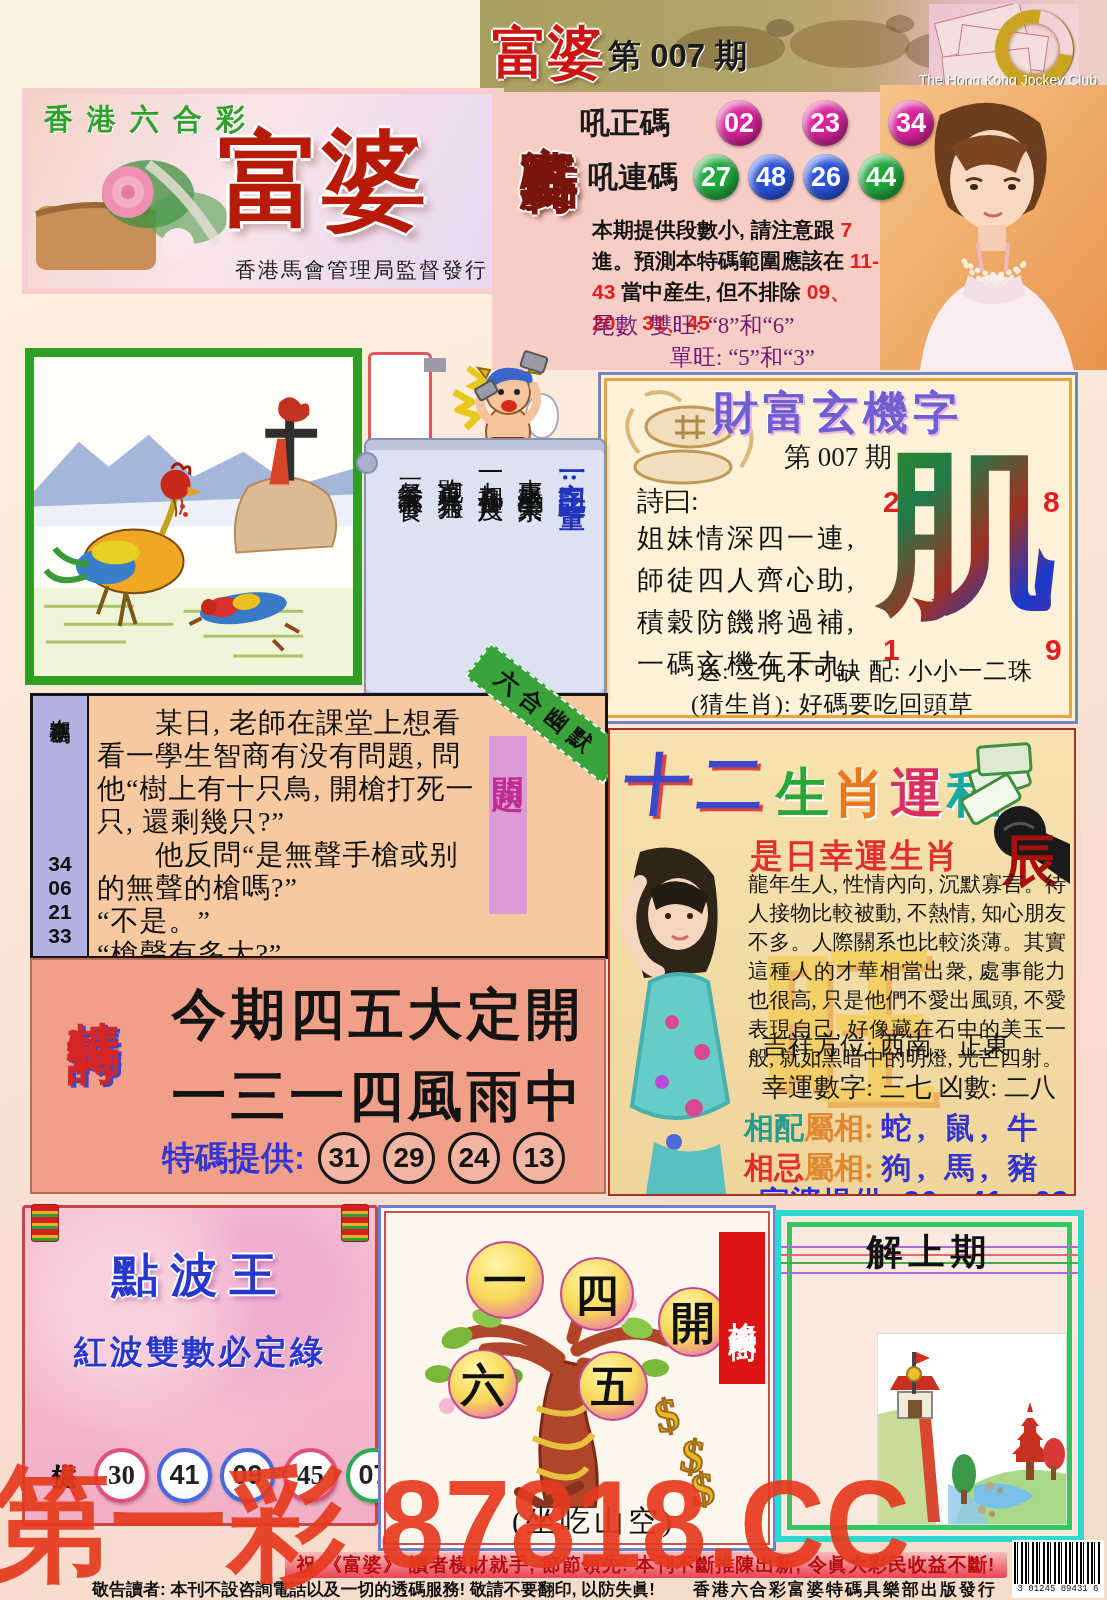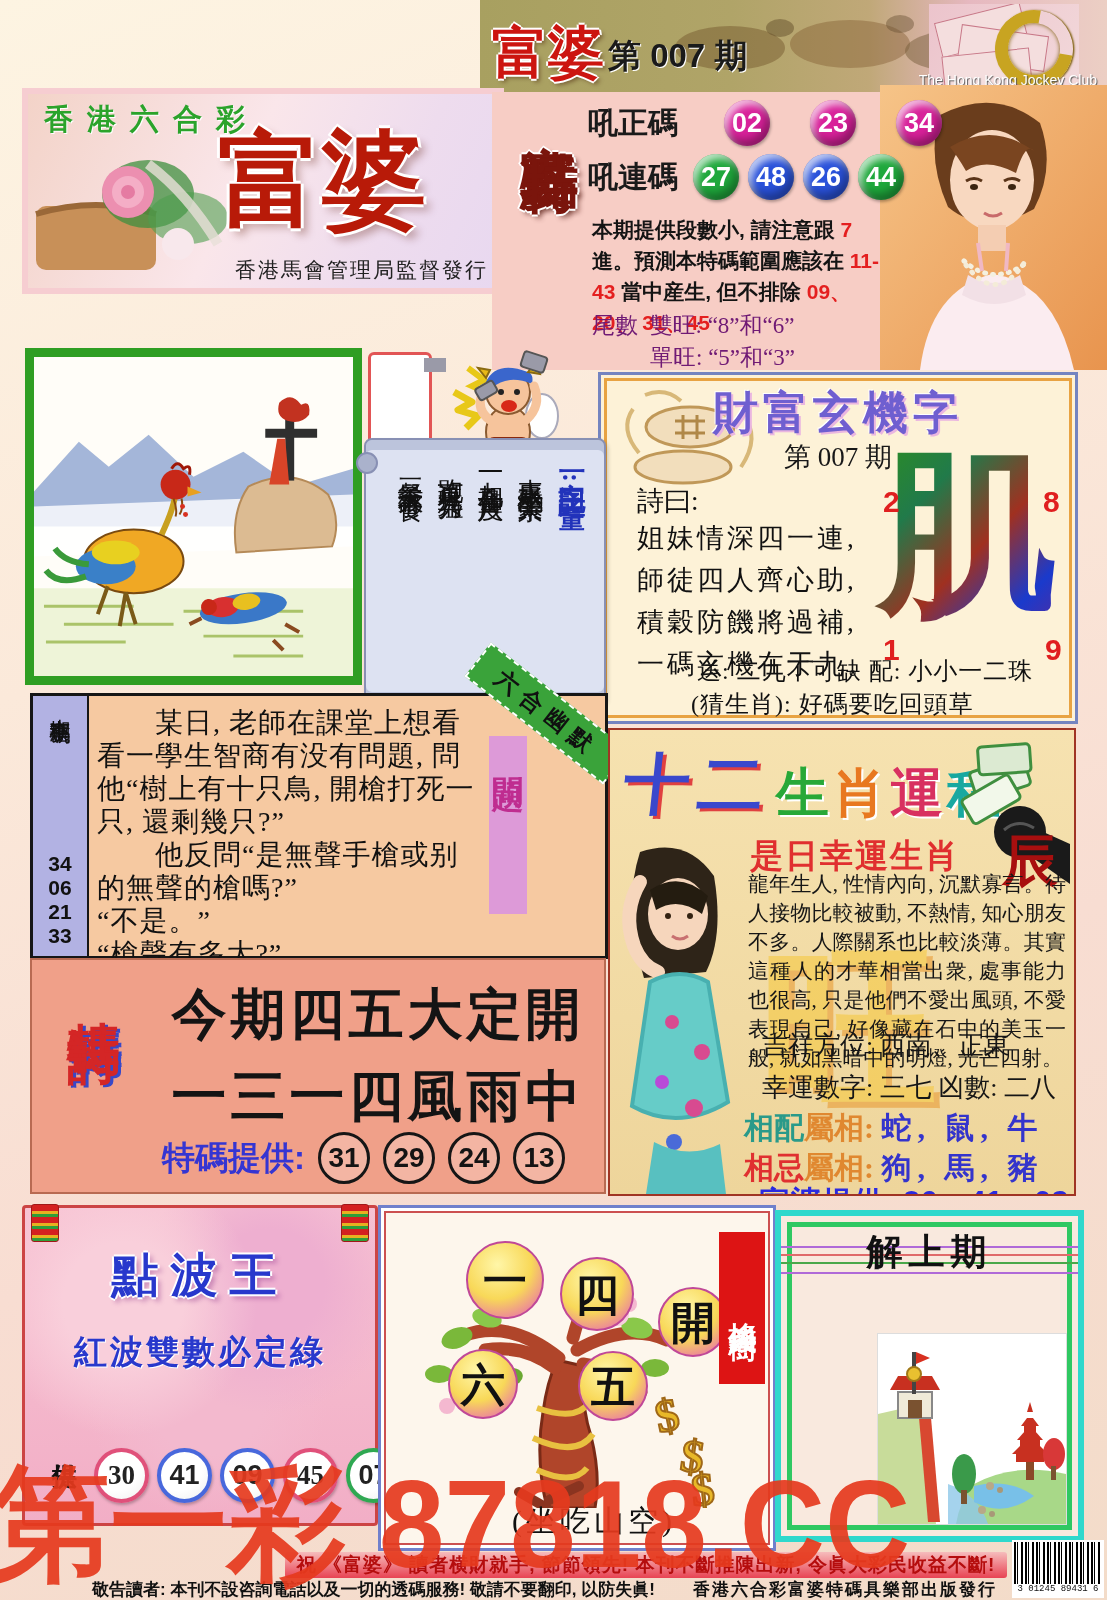--- a/index.html
+++ b/index.html
@@ -31,30 +31,30 @@
   .banner-title{left:190px;top:18px;font-size:104px;font-weight:bold;color:#b81a08;
     text-shadow:3px 0 0 #fff,-3px 0 0 #fff,0 3px 0 #fff,0 -3px 0 #fff,6px 6px 8px rgba(90,20,0,.35);}
   .banner-pub{right:10px;bottom:4px;font-size:21px;color:#222;letter-spacing:2px;}
 
   
   #diante{left:492px;top:92px;width:615px;height:278px;background:#f7cdc5;}
   .dt-title{left:18px;top:6px;height:268px;font-size:58px;font-weight:bold;color:#7a150c;letter-spacing:4px;
     font-family:"Liberation Serif",serif;
     text-shadow:2px 0 0 #fff,-2px 0 0 #fff,0 2px 0 #fff,0 -2px 0 #fff,4px 4px 5px rgba(70,10,0,.45);}
   .dt-row{display:flex;align-items:center;gap:9px;}
-  .dt-row1{left:96px;top:8px;gap:40px;}
+  .dt-row1{left:88px;top:8px;gap:40px;}
   .dt-row2{left:96px;top:62px;}
   .dt-label{font-size:30px;color:#1a1a1a;font-family:"Liberation Serif",serif;font-weight:bold;margin-right:6px;}
   .ball{width:46px;height:46px;border-radius:50%;display:flex;align-items:center;justify-content:center;
     color:#fff;font-size:27px;font-weight:bold;box-shadow:inset -4px -6px 8px rgba(0,0,0,.35),inset 4px 5px 7px rgba(255,255,255,.7),1px 2px 3px rgba(0,0,0,.3);}
   .bm{background:#d8219a;} .bg{background:#1fa83c;} .bb{background:#2a52da;}
   .dt-para{left:100px;top:122px;width:300px;font-size:21px;font-weight:bold;color:#141414;line-height:31px;}
   .red{color:#e41f1f;}
   .dt-tails{left:100px;top:218px;font-size:23px;color:#701a75;font-family:"Liberation Serif",serif;line-height:32px;}
-  .dt-tail2{margin-left:58px;}
+  .dt-tail2{margin-left:78px;}
   .photo1{right:0;top:-7px;width:227px;height:285px;}
 
   
   #mystery{left:598px;top:372px;width:474px;height:346px;background:#fdf2d7;border:3px solid #7484c0;
     box-shadow:inset 0 0 0 3px #fdf2d7,inset 0 0 0 6px #e8a342;}
   .mys-title{left:0;top:8px;width:100%;text-align:center;font-size:45px;font-weight:bold;color:#6f5fd0;
     letter-spacing:5px;font-family:"Liberation Serif",serif;text-shadow:2px 2px 0 #eab6e0,-1px -1px 0 #fff;}
   .mys-issue{left:0;top:64px;width:100%;text-align:center;font-size:27px;color:#181818;}
   .shiyue{left:36px;top:108px;font-size:27px;color:#111;}
   .poem{left:36px;top:142px;font-size:27px;color:#111;line-height:42px;letter-spacing:3px;}

